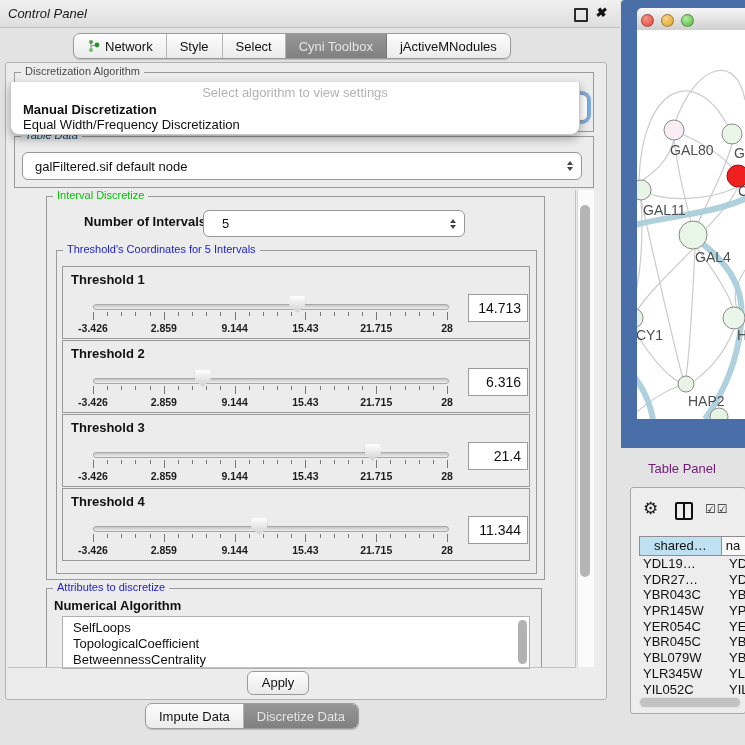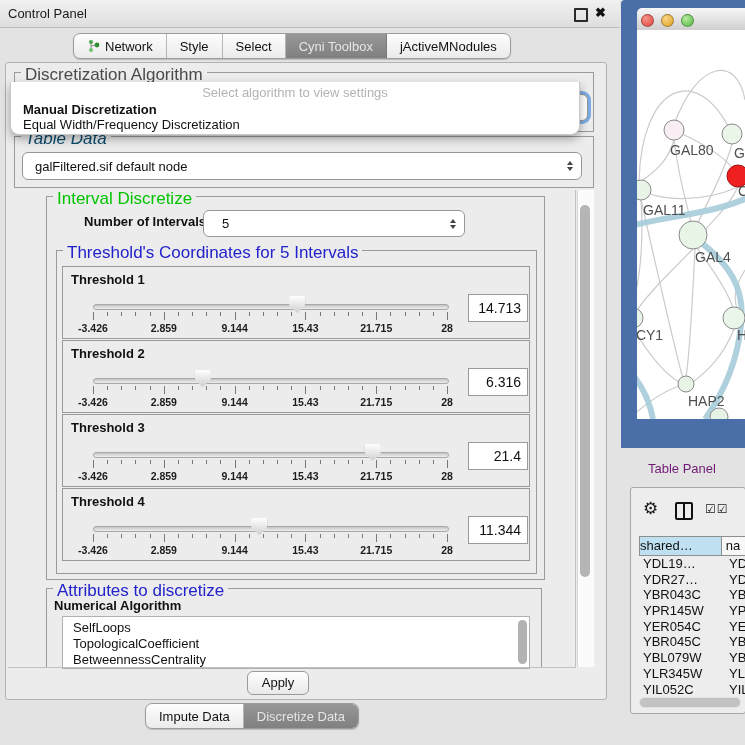--- a/index.html
+++ b/index.html
@@ -3,39 +3,39 @@
 <meta charset="utf-8">
 <style>
   html,body{margin:0;padding:0;}
   body{width:745px;height:745px;position:relative;background:#e3e3e3;
        font-family:"Liberation Sans",sans-serif;overflow:hidden;color:#111;}
   .abs{position:absolute;}
 
   
   #left-panel{left:0;top:0;width:620px;height:745px;}
   #titlebar{left:0;top:0;width:620px;height:27px;background:linear-gradient(#f1f1f1,#dedede);
-            border-bottom:1px solid #bdbdbd;}
+            border-bottom:1px solid #bdbdbd;font-style:italic;}
   #titlebar .t{position:absolute;left:8px;top:6px;font-size:13px;color:#1a1a1a;}
   #float-btn{position:absolute;left:574px;top:8px;width:10px;height:10px;border:2px solid #2a2a2a;border-radius:1px;}
   #close-btn{position:absolute;left:595px;top:5px;font-size:13px;font-weight:bold;color:#111;}
 
   
   .segbar{display:flex;height:24px;border:1px solid #9c9c9c;border-radius:7px;overflow:hidden;
           background:linear-gradient(#fdfdfd,#ebebeb);box-shadow:0 1px 1px rgba(0,0,0,.18);}
   .seg{display:flex;align-items:center;padding:0 13px;font-size:13px;color:#111;
        border-right:1px solid #b5b5b5;white-space:nowrap;}
   .seg:last-child{border-right:none;}
   .seg.sel{background:linear-gradient(#979797,#808080);color:#e5e5e5;border-right-color:#787878;}
   .seg .nicon{margin-right:5px;display:inline-block;width:13px;height:14px;}
 
   #content-panel{left:5px;top:62px;width:600px;height:636px;background:#ececec;
                  border:1px solid #b2b2b2;border-radius:3px;}
 
   .group{position:absolute;border:1px solid #9a9a9a;}
-  .legend{position:absolute;font-size:17px;background:#ececec;padding:0 4px;white-space:nowrap;text-align:right;}
+  .legend{position:absolute;font-size:11px;background:#ececec;padding:0 4px;white-space:nowrap;text-align:right;}
 
   .combo{position:absolute;background:#fff;border:1px solid #979797;border-radius:6px;
          font-size:13px;display:flex;align-items:center;}
   .combo .val{padding-left:12px;flex:1;overflow:hidden;white-space:nowrap;}
   .stepper{width:14px;display:flex;flex-direction:column;align-items:center;justify-content:center;gap:2px;margin-right:4px;}
   .stepper i{width:0;height:0;border-left:3.5px solid transparent;border-right:3.5px solid transparent;}
   .stepper .up{border-bottom:4px solid #444;}
   .stepper .dn{border-top:4px solid #444;}
   .focusring{box-shadow:0 0 0 3px rgba(95,155,225,.8);}
 
@@ -87,21 +87,21 @@
   
   #tp-title{left:648px;top:461px;font-size:13px;color:#701a75;}
   #table-panel{left:630px;top:487px;width:114px;height:225px;background:#ededed;
                border:1px solid #a8a8a8;border-radius:3px;overflow:hidden;}
   #tp-gear{position:absolute;left:12px;top:10px;font-size:17px;color:#1a1a1a;}
   #tp-colicon{position:absolute;left:44px;top:14px;width:14px;height:14px;border:2px solid #111;border-radius:2px;}
   #tp-colicon i{position:absolute;left:6px;top:0;width:2px;height:14px;background:#111;}
   #tp-checks{position:absolute;left:74px;top:14px;font-size:12px;letter-spacing:1px;color:#1a1a1a;}
   #tp-table{position:absolute;left:8px;top:48px;width:120px;}
   .tp-hrow{display:flex;height:20px;}
-  .tp-hcell{box-sizing:border-box;border:1px solid #8f8f8f;font-size:13px;line-height:18px;}
+  .tp-hcell{box-sizing:border-box;border:1px solid #8f8f8f;font-size:13px;line-height:18px;text-align:center;}
   .tp-hc1{width:90px;background:#bfe0f1;}
   .tp-hc2{width:40px;background:#f7f7f7;border-left:none;text-align:left;padding-left:4px;}
   .tp-row{display:flex;height:15.7px;font-size:13px;}
   .tp-c1{width:90px;padding-left:4px;box-sizing:border-box;}
   .tp-c2{width:30px;}
   #tp-hscroll{position:absolute;left:8px;top:209px;width:102px;height:11px;background:#e2e2e2;border-radius:5px;}
   #tp-hscroll i{position:absolute;left:1px;top:1px;width:100px;height:9px;background:#c2c2c2;border-radius:5px;}
 
   svg text{font-family:"Liberation Sans",sans-serif;}
 </style>

